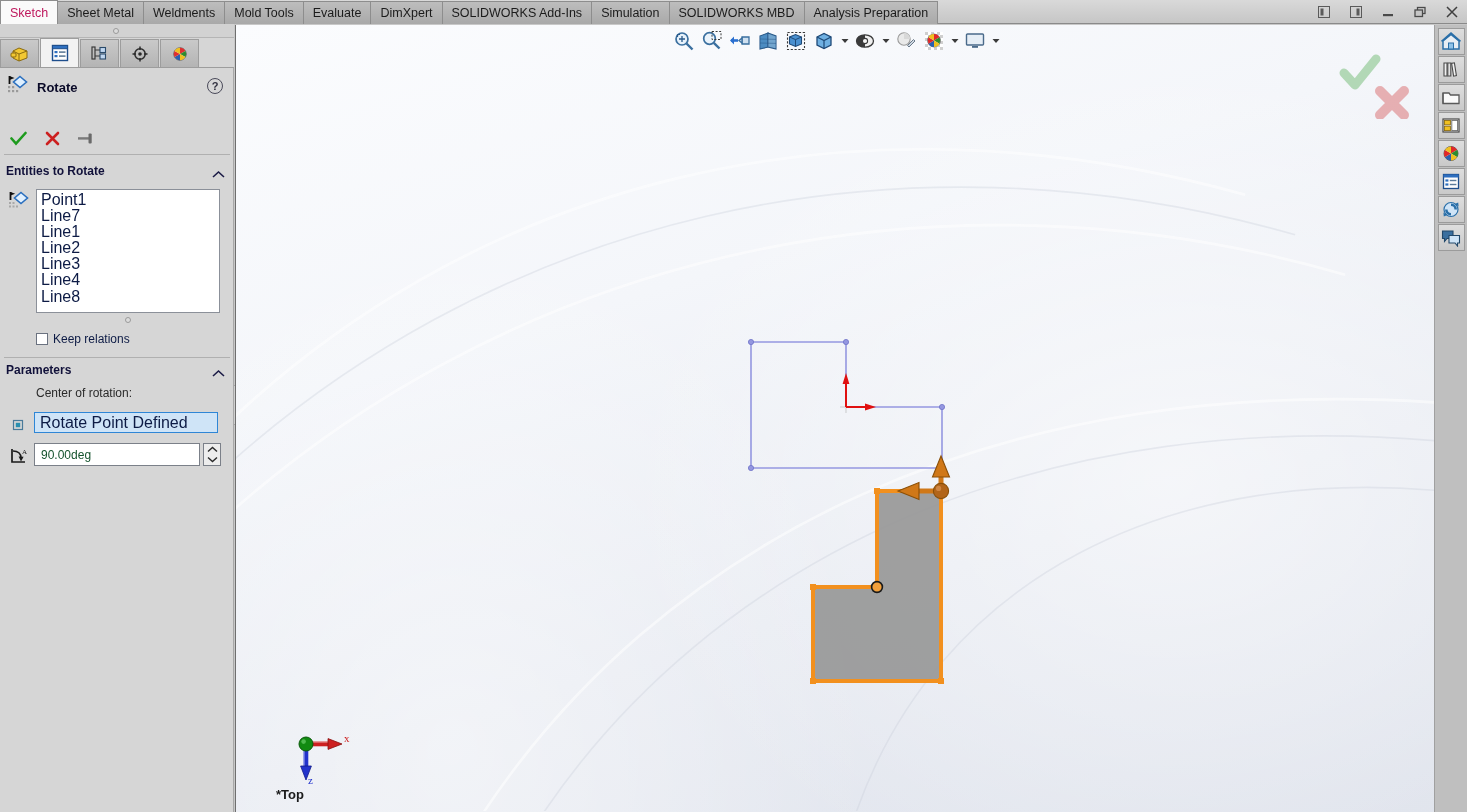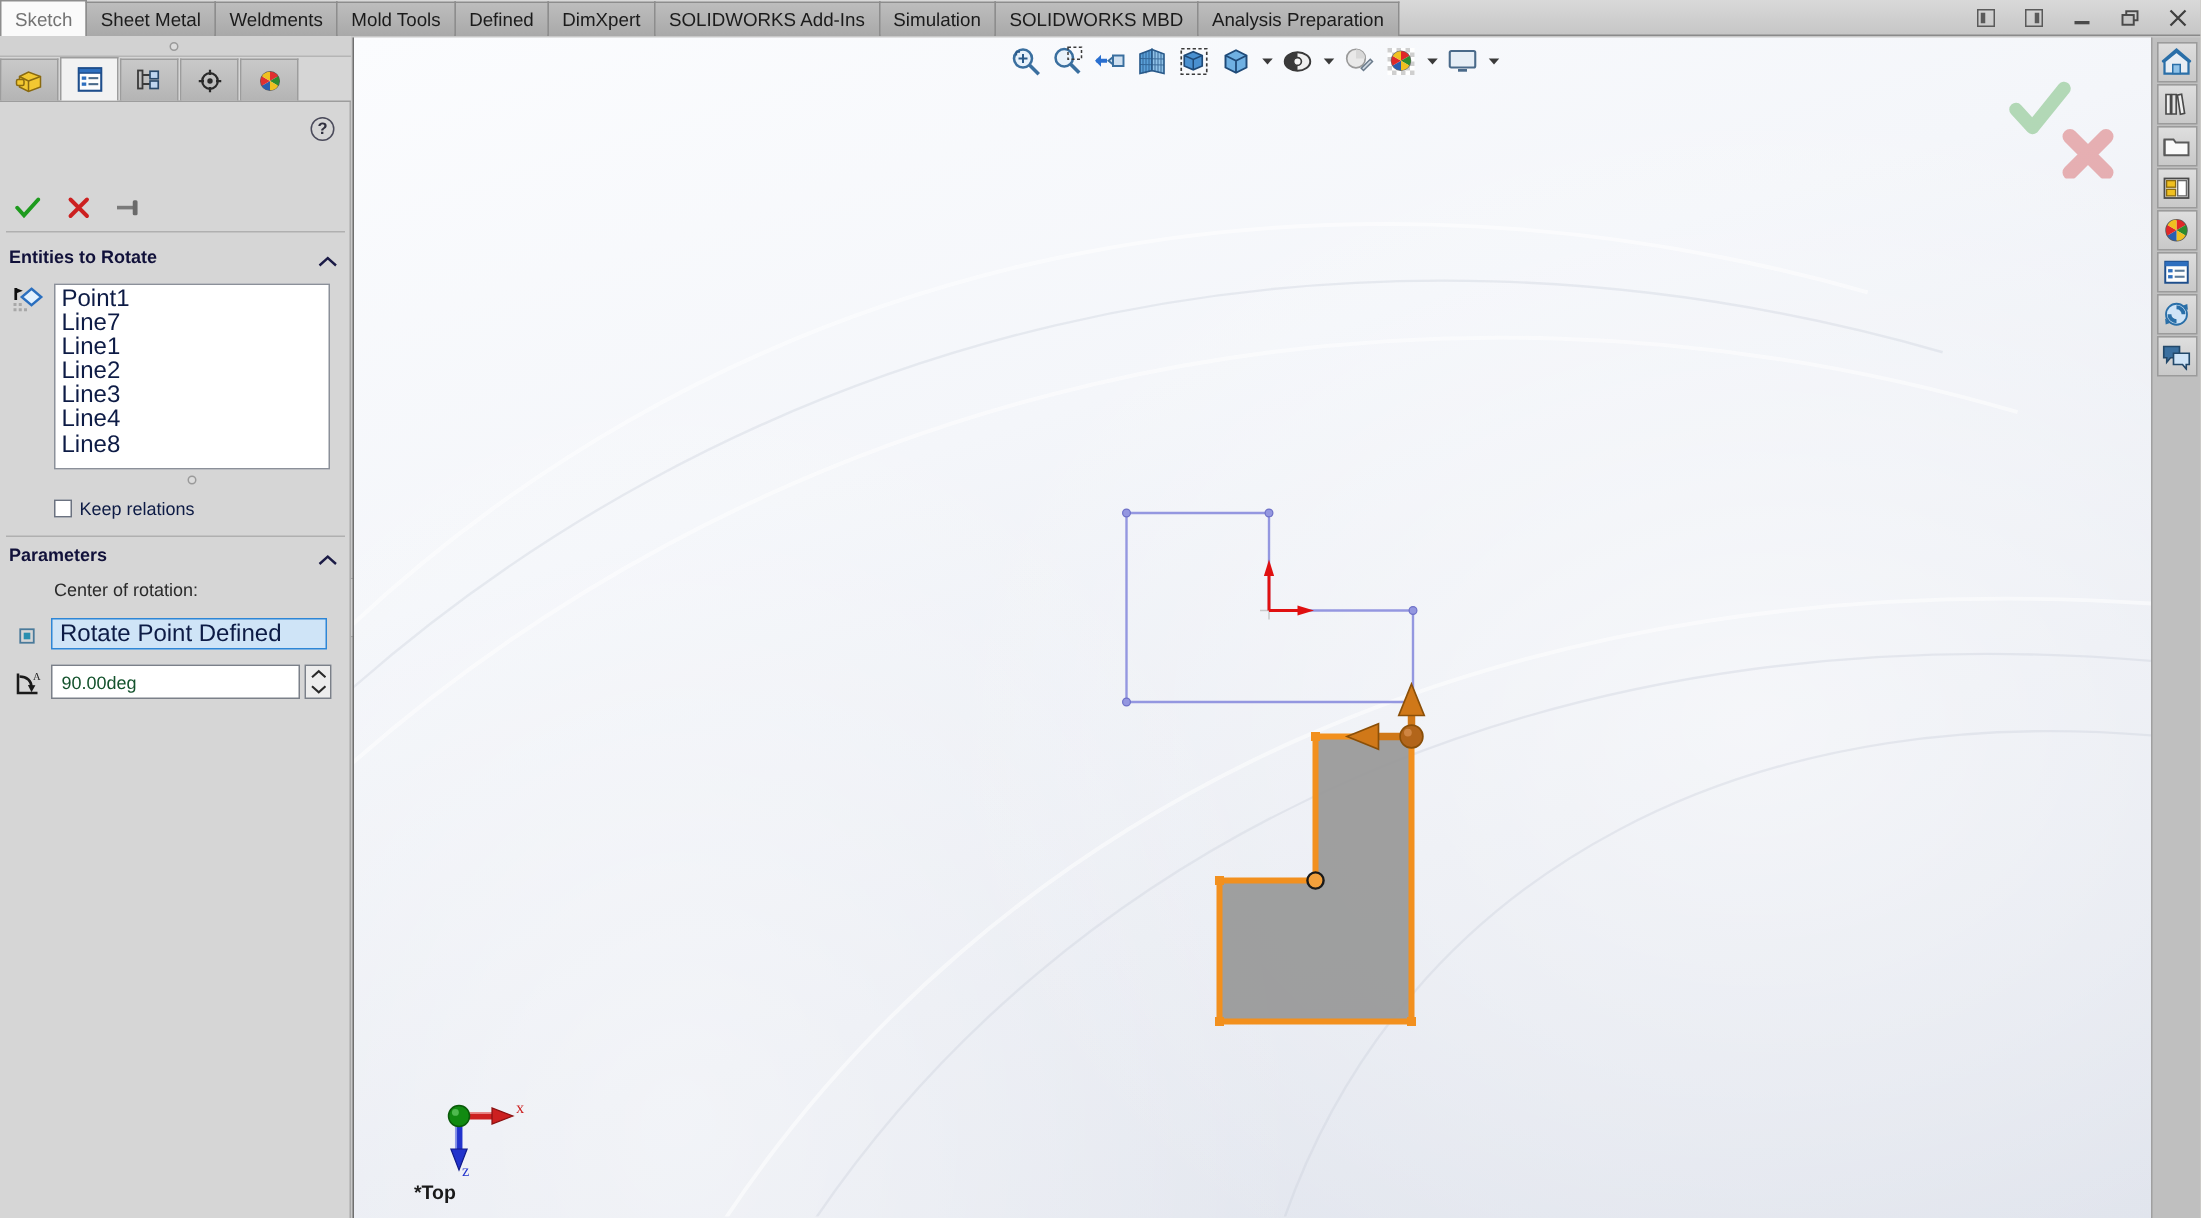--- a/index.html
+++ b/index.html
@@ -22,21 +22,21 @@
     height: 23px; padding: 0 9px;
     display: flex; align-items: center;
     font-size: 12.5px; color: #1b1b1b;
     background: linear-gradient(#bdbdbd, #a9a9a9);
     border: 1px solid #8d8d8d; border-bottom: none;
     margin-right: -1px;
     white-space: nowrap; cursor: default;
   }
   .cmdtab.active {
     background: #fafafa;
-    color: #737373;
+    color: #be185d;
     height: 24px;
     border-color: #8d8d8d;
     font-weight: normal;
   }
   .wincontrols {
     position: absolute; right: 4px; top: 0; height: 24px;
     display: flex; align-items: center; gap: 10px;
   }
   .wc { width: 22px; height: 20px; display: flex; align-items: center; justify-content: center; cursor: default; }
   .wc svg { display: block; }
@@ -195,21 +195,21 @@
 <body>
 
 <div id="app">
 
   <div class="titlebar">
     <div class="tabstrip">
       <div class="cmdtab active">Sketch</div>
       <div class="cmdtab">Sheet Metal</div>
       <div class="cmdtab">Weldments</div>
       <div class="cmdtab">Mold Tools</div>
-      <div class="cmdtab">Defined</div>
+      <div class="cmdtab">Evaluate</div>
       <div class="cmdtab">DimXpert</div>
       <div class="cmdtab">SOLIDWORKS Add-Ins</div>
       <div class="cmdtab">Simulation</div>
       <div class="cmdtab">SOLIDWORKS MBD</div>
       <div class="cmdtab">Analysis Preparation</div>
     </div>
 
     <div class="wincontrols">
       <div class="wc">
         <svg width="14" height="14" viewBox="0 0 14 14">
@@ -288,20 +288,37 @@
           <path d="M10 9 L10 2.8 A6.2 6.2 0 0 1 15.4 5.9 Z" fill="#e03030"></path>
           <path d="M10 9 L15.4 5.9 A6.2 6.2 0 0 1 15.4 12.1 Z" fill="#2e8b2e"></path>
           <path d="M10 9 L15.4 12.1 A6.2 6.2 0 0 1 10 15.2 Z" fill="#f0c020"></path>
           <path d="M10 9 L10 15.2 A6.2 6.2 0 0 1 4.6 12.1 Z" fill="#2a5fb0"></path>
           <path d="M10 9 L4.6 12.1 A6.2 6.2 0 0 1 4.6 5.9 Z" fill="#e03030"></path>
           <path d="M10 9 L4.6 5.9 A6.2 6.2 0 0 1 10 2.8 Z" fill="#f0c020"></path>
         </svg>
       </div>
     </div>
 
+    <div class="pm-header">
+      <span>
+        <svg width="22" height="22" viewBox="0 0 22 22">
+          <g fill="#9a9a9a">
+            <rect x="1" y="12" width="2.2" height="2.2"></rect>
+              <rect x="5" y="12" width="2.2" height="2.2"></rect>
+            <rect x="1" y="16" width="2.2" height="2.2"></rect>
+              <rect x="5" y="16" width="2.2" height="2.2"></rect>
+            <rect x="9" y="16" width="2.2" height="2.2"></rect>
+          </g>
+          <path d="M2.5 2 L2.5 10" stroke="#101010" stroke-width="1.8"></path>
+          <path d="M2.5 2 L7.5 4 L2.5 6 Z" fill="#101010"></path>
+          <path d="M13 2.5 L19.5 8 L13 13.5 L6.5 8 Z" fill="#dff0ff" stroke="#2a6fbf" stroke-width="1.6"></path>
+        </svg>
+      </span>
+      <span class="pm-title">Rotate</span>
+    </div>
     <div class="pm-help">?</div>
 
     <div class="pm-actions">
       <div class="act">
         <svg width="17" height="15" viewBox="0 0 17 15">
             <path d="M1.5 7.5 L6 12.5 L15.5 2" stroke="#1e9b1e" stroke-width="2.6" fill="none" stroke-linecap="round"></path>
           </svg>
       </div>
       <div class="act">
         <svg width="15" height="15" viewBox="0 0 15 15">

